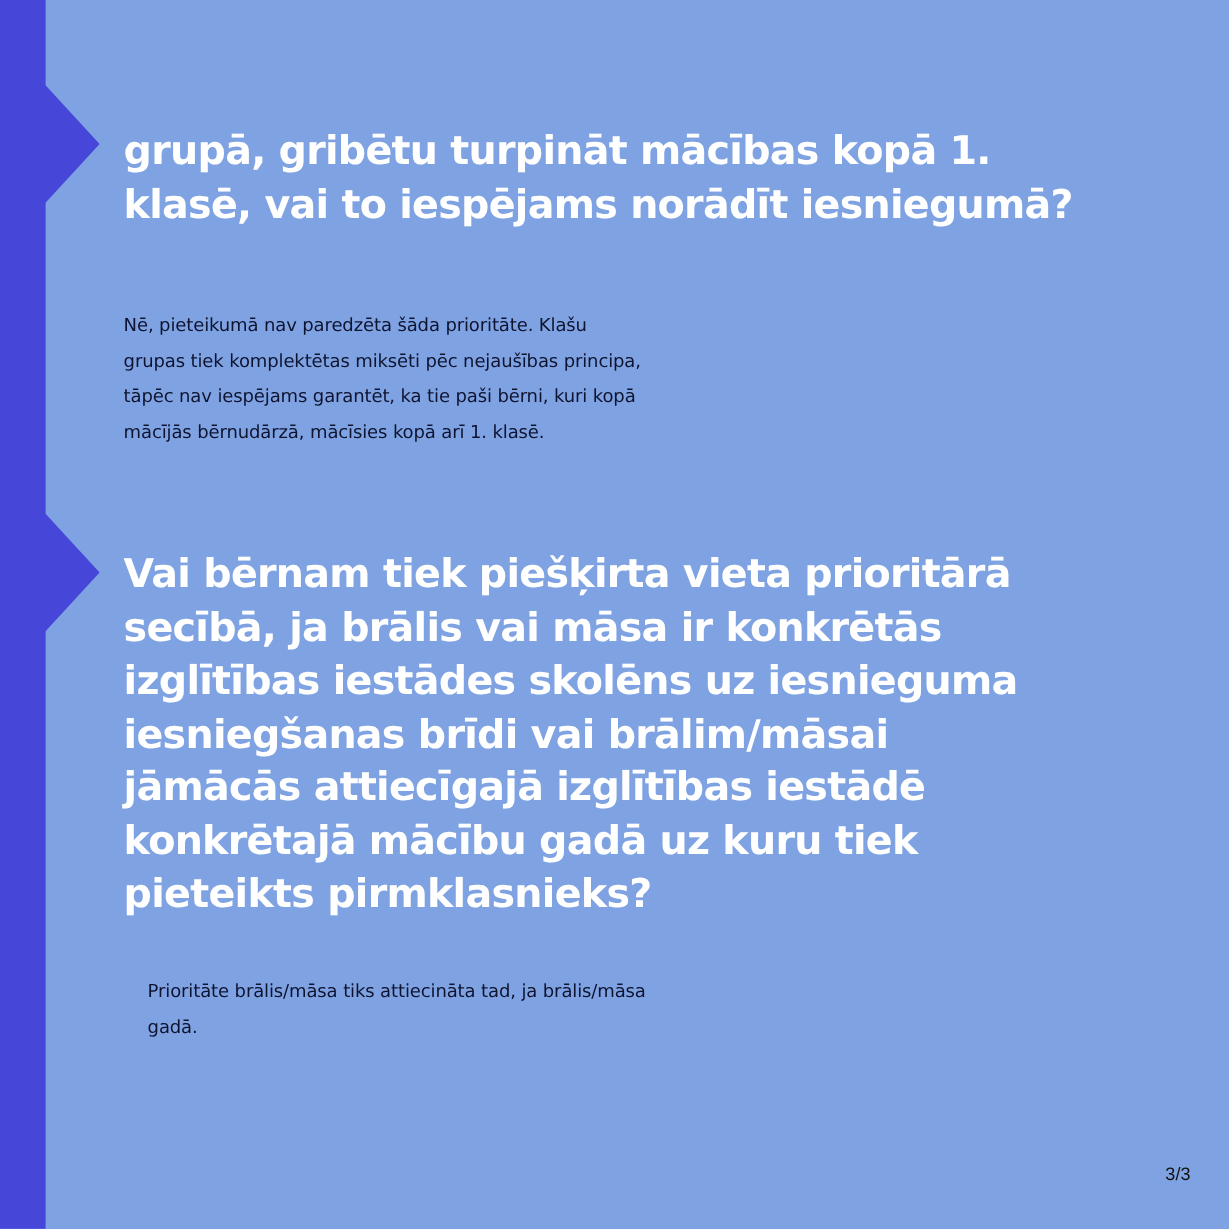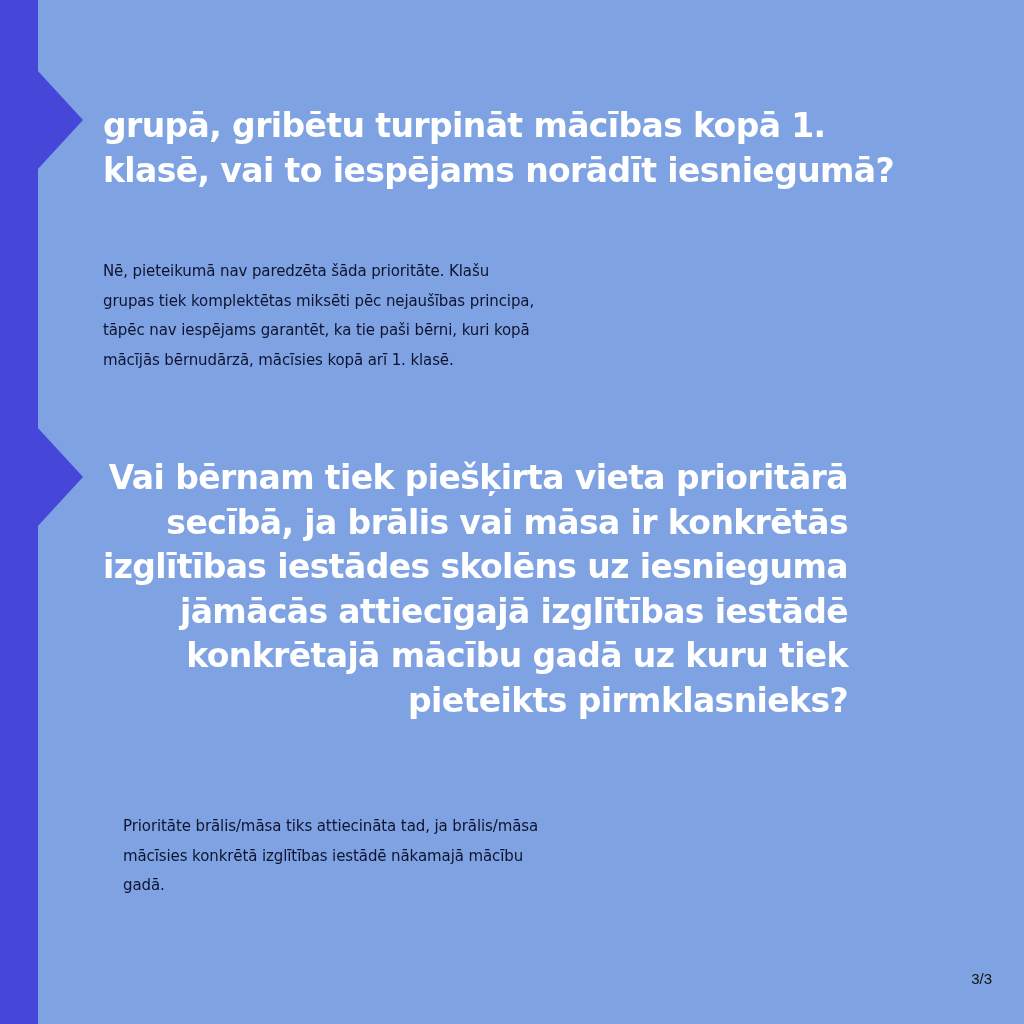--- a/index.html
+++ b/index.html
@@ -54,21 +54,21 @@
     font-family: "DejaVu Sans", sans-serif;
     font-size: 15px;
     line-height: 29.5px;
     letter-spacing: -0.1px;
     white-space: nowrap;
   }
   .line { display: block; }
 
   .q1 { top: 104px; }
   .a1 { top: 257px; }
-  .q2 { top: 456px; text-align: right; }
+  .q2 { top: 456px; }
   .a2 { top: 812px; margin-left: 20px; }
 
   .page-indicator {
     position: absolute;
     right: 32px;
     top: 970px;
     font-family: "Liberation Sans", sans-serif;
     font-size: 15px;
     color: #111111;
   }
@@ -89,24 +89,24 @@
   <span class="line">Nē, pieteikumā nav paredzēta šāda prioritāte. Klašu</span>
   <span class="line">grupas tiek komplektētas miksēti pēc nejaušības principa,</span>
   <span class="line">tāpēc nav iespējams garantēt, ka tie paši bērni, kuri kopā</span>
   <span class="line">mācījās bērnudārzā, mācīsies kopā arī 1. klasē.</span>
 </p>
 
 <h2 class="question q2">
   <span class="line">Vai bērnam tiek piešķirta vieta prioritārā</span>
   <span class="line">secībā, ja brālis vai māsa ir konkrētās</span>
   <span class="line">izglītības iestādes skolēns uz iesnieguma</span>
+  <span class="line">iesniegšanas brīdi vai brālim/māsai</span>
   <span class="line">jāmācās attiecīgajā izglītības iestādē</span>
   <span class="line">konkrētajā mācību gadā uz kuru tiek</span>
   <span class="line">pieteikts pirmklasnieks?</span>
 </h2>
 
 <p class="answer a2">
   <span class="line">Prioritāte brālis/māsa tiks attiecināta tad, ja brālis/māsa</span>
-  <span class="line">mācīsies konkrētā izglītības iestādē nākamajā mācību</span>
   <span class="line">gadā.</span>
 </p>
 
 <div class="page-indicator">3/3</div>
 
 </body></html>

